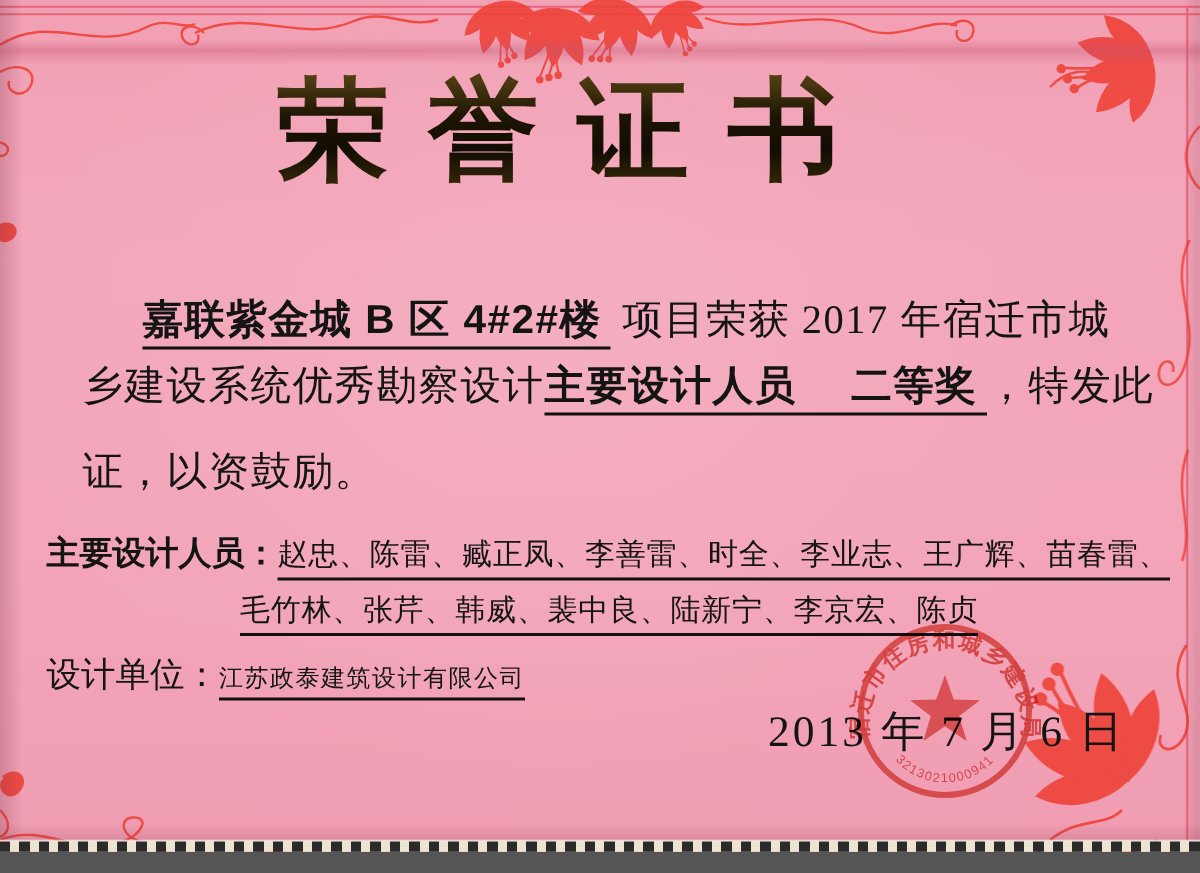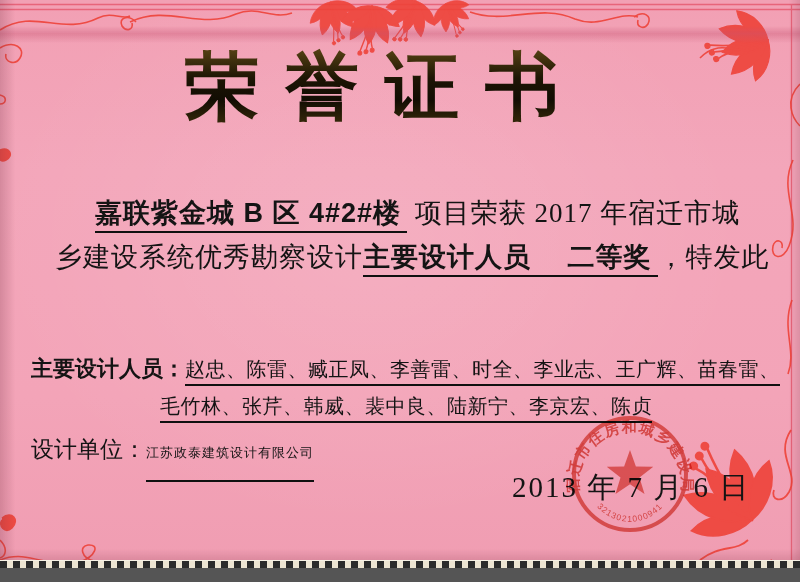--- a/index.html
+++ b/index.html
@@ -43,21 +43,21 @@
   .hl{font-family:"Liberation Sans","DejaVu Sans",sans-serif;font-weight:700;
       border-bottom:2px solid #101010;padding:0 6px 3px 0;}
   
   .dline{position:absolute;white-space:nowrap;z-index:2;}
   .d1{top:354px;left:31px;}
   .d2{top:393px;left:160px;}
   .du{top:434px;left:31px;}
   .lab{font-family:Liberation Serif, serif;font-weight:700;font-size:22px;}
   .lab-u{font-family:"Liberation Sans","DejaVu Sans",sans-serif;font-weight:400;font-size:23px;}
   .names{font-size:20px;border-bottom:2px solid #101010;padding-bottom:4px;letter-spacing:0.5px;}
-  .unitv{font-size:13px;border-bottom:2px solid #101010;padding-bottom:20px;letter-spacing:1px;}
+  .unitv{font-size:16px;border-bottom:2px solid #101010;padding-bottom:4px;letter-spacing:1px;}
   
   .date{position:absolute;top:468px;left:512px;font-size:29px;letter-spacing:2px;z-index:2;white-space:nowrap;}
   
   .seal{position:absolute;left:566px;top:410px;width:128px;height:128px;z-index:3;
         mix-blend-mode:multiply;opacity:0.88;}
   .deco{z-index:1;}
 </style>
 </head>
 <body>
 
@@ -142,20 +142,21 @@
   </svg>
 
   <div class="title">荣誉证书</div>
 
   <div class="bline l1">
     <span class="hl">嘉联紫金城 B 区 4#2#楼</span><span> 项目荣获 2017 年宿迁市城</span>
   </div>
   <div class="bline l2">
     <span>乡建设系统优秀勘察设计</span><span class="hl">主要设计人员　 二等奖</span><span>，特发此</span>
   </div>
+  <div class="bline l3">证，以资鼓励。</div>
 
   <div class="dline d1">
     <span class="lab">主要设计人员：</span><span class="names">赵忠、陈雷、臧正凤、李善雷、时全、李业志、王广辉、苗春雷、</span>
   </div>
   <div class="dline d2">
     <span class="names">毛竹林、张芹、韩威、裴中良、陆新宁、李京宏、陈贞</span>
   </div>
 
   <div class="dline du">
     <span class="lab-u">设计单位：</span><span class="unitv">江苏政泰建筑设计有限公司</span>

